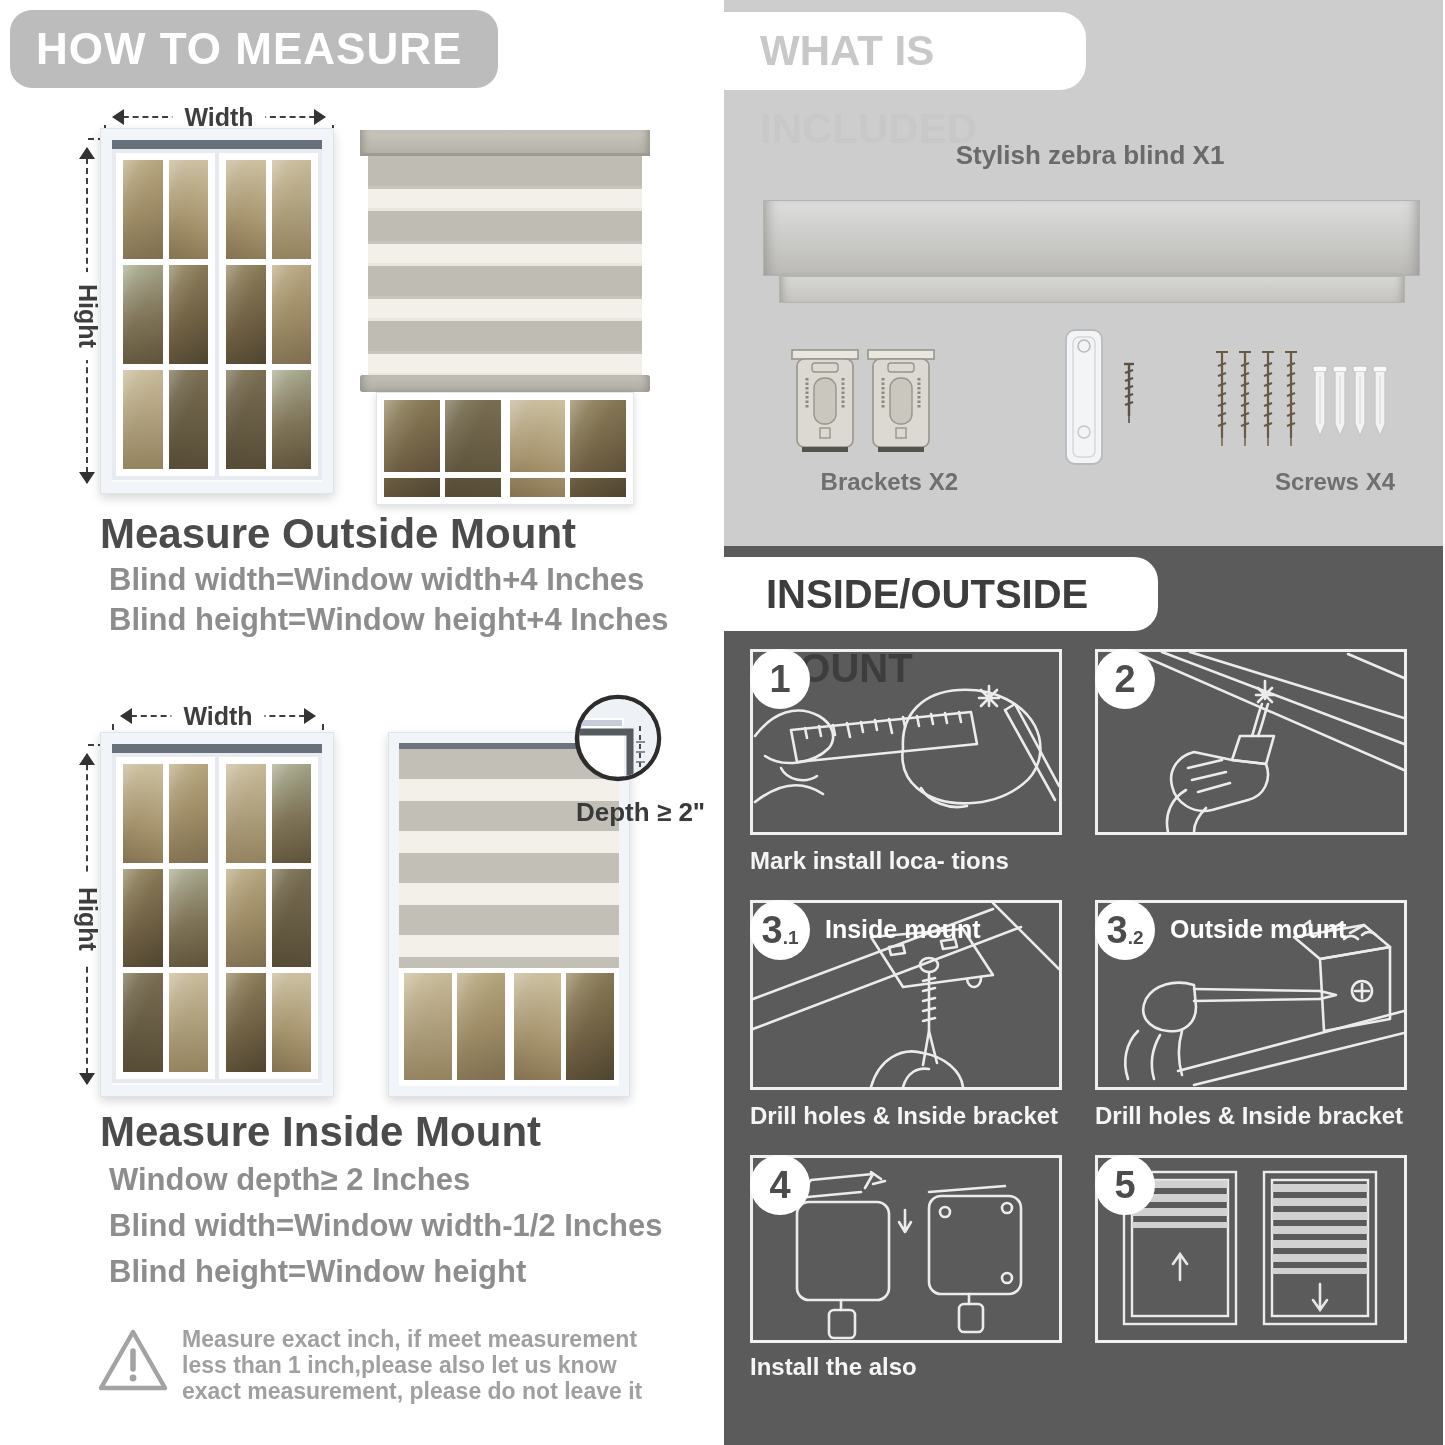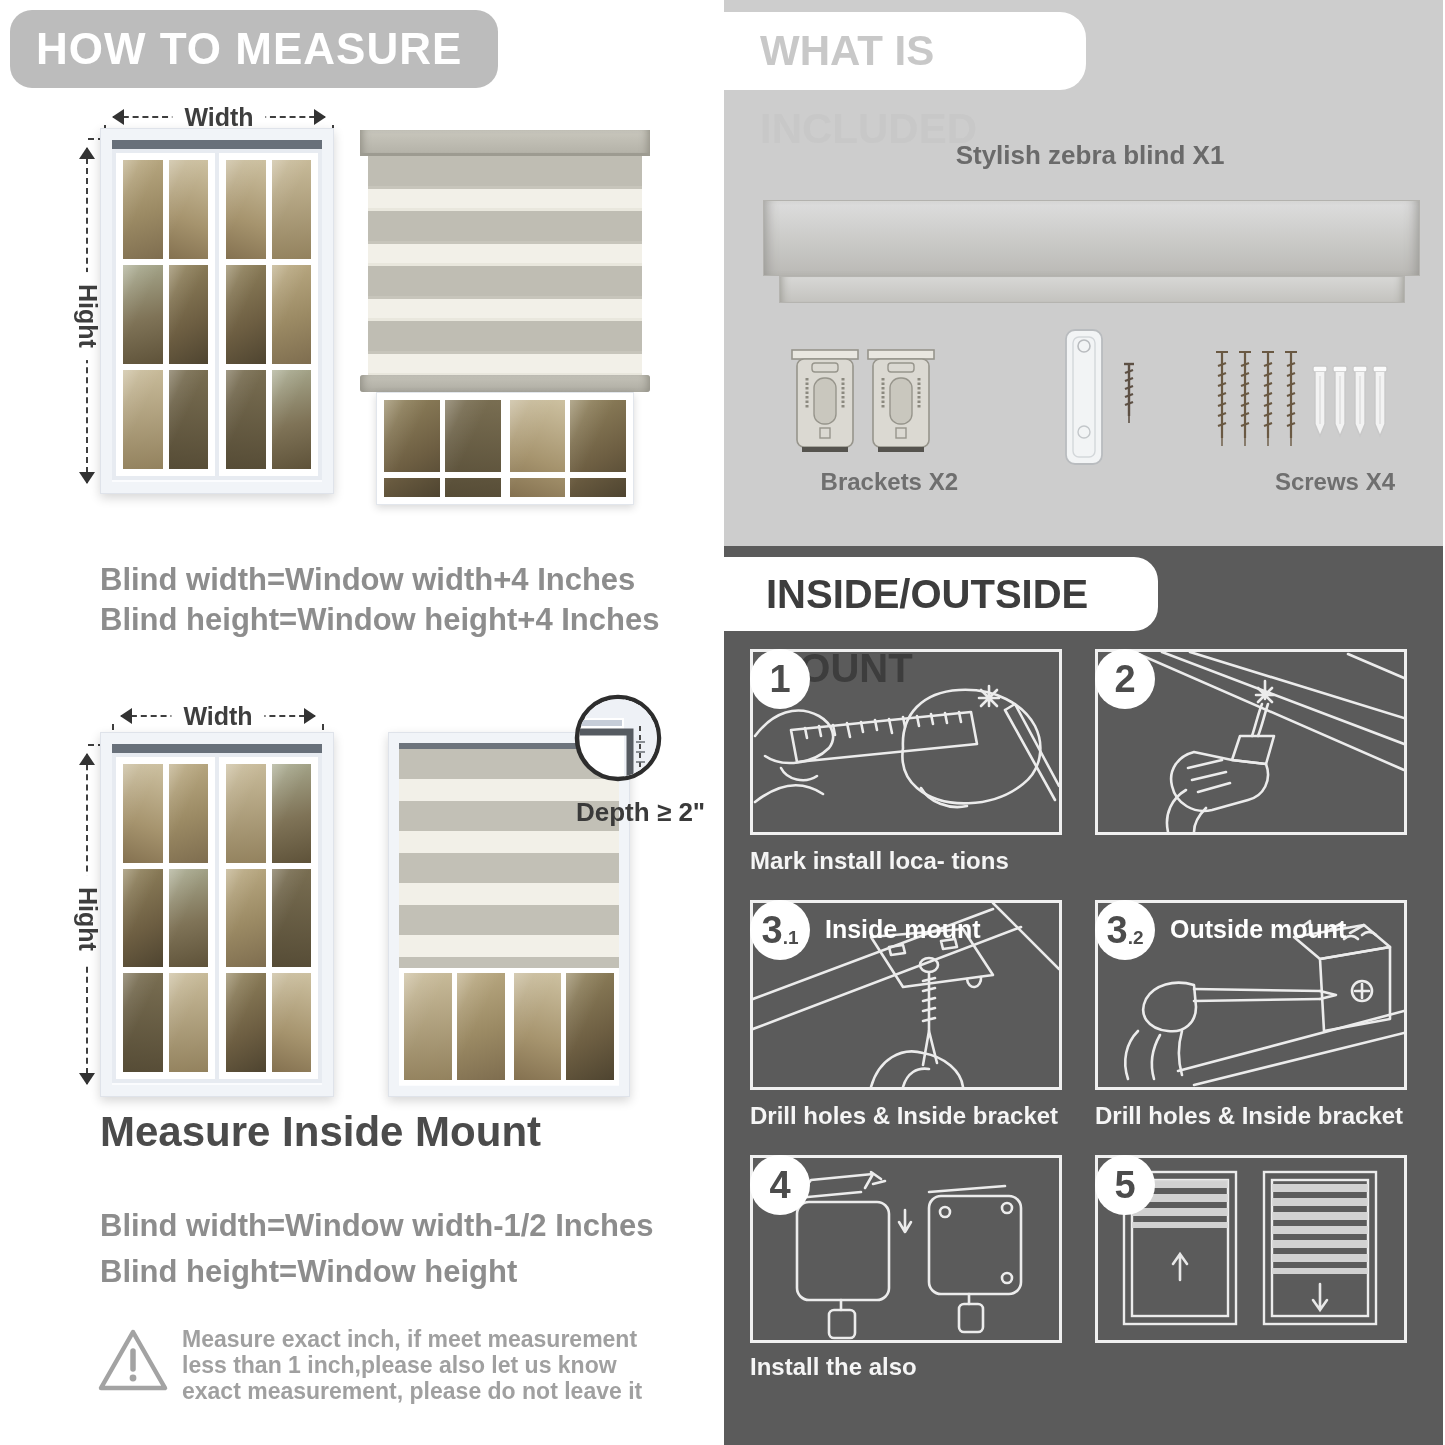--- a/index.html
+++ b/index.html
@@ -13,21 +13,21 @@
              border-radius:22px;color:#ffffff;font-size:44px;font-weight:bold;line-height:78px;
              padding-left:26px;letter-spacing:1px;box-sizing:border-box;}
   .hbox-included{position:absolute;left:724px;top:12px;width:362px;height:78px;background:#ffffff;
              border-radius:0 26px 26px 0;color:#c8c8c8;font-size:42px;font-weight:bold;line-height:78px;
              padding-left:36px;box-sizing:border-box;}
   .hbox-mount{position:absolute;left:724px;top:557px;width:434px;height:74px;background:#ffffff;
              border-radius:0 24px 24px 0;color:#3d3d3d;font-size:40px;font-weight:bold;line-height:74px;
              padding-left:42px;box-sizing:border-box;}
   
   .h2L{position:absolute;color:#4b4b4b;font-size:42px;font-weight:bold;}
-  .bodyL{position:absolute;color:#8d8d8d;font-size:31px;font-weight:bold;}
+  .bodyL{position:absolute;color:#8d8d8d;font-size:31px;font-weight:bold;margin-left:9px;}
   .warn-text{position:absolute;left:182px;top:1326px;width:470px;color:#a0a0a0;font-size:23px;
              font-weight:bold;line-height:26px;}
   
   .h-arrow{position:absolute;height:24px;}
   .h-arrow .line{position:absolute;left:9px;right:9px;top:11px;border-top:2px dashed #3e3e3e;}
   .h-arrow .head-l{position:absolute;left:0;top:4px;width:0;height:0;border:8px solid transparent;border-right:12px solid #333;}
   .h-arrow .head-r{position:absolute;right:0;top:4px;width:0;height:0;border:8px solid transparent;border-left:12px solid #333;}
   .h-arrow .lbl{position:absolute;left:50%;top:12px;transform:translate(-50%,-50%);background:#fff;
                 padding:0 12px;font-size:25px;font-weight:bold;color:#3e3e3e;}
   .h-arrow .tick-l{position:absolute;left:0;top:20px;height:36px;border-left:2px dashed #3e3e3e;}
@@ -163,20 +163,21 @@
       <div class="upn pane pd"></div>
         <div class="g5"></div>
         <div class="upn pane pf"></div>
         <div class="g9"></div>
       <div class="upn pane pb"></div>
         <div class="g5"></div>
         <div class="upn pane pd"></div>
     </div>
   </div>
 
+  <div class="h2L" style="left:100px;top:510px;">Measure Outside Mount</div>
   <div class="bodyL" style="left:100px;top:562px;">Blind width=Window width+4 Inches</div>
   <div class="bodyL" style="left:100px;top:602px;">Blind height=Window height+4 Inches</div>
 
   <div class="h-arrow" style="left:112px;top:704px;width:212px;">
     <div class="line"></div>
       <div class="head-l"></div>
       <div class="head-r"></div>
     <div class="tick-l"></div>
       <div class="tick-r"></div>
     <span class="lbl">Width</span>
@@ -241,20 +242,21 @@
         <path d="M6,38 H56 V88" stroke="#565b61" stroke-width="7" fill="none"></path>
         <path d="M6,29 H48" stroke="#c6cdd8" stroke-width="6" fill="none"></path>
         <path d="M66,32 V84" stroke="#4a4a4a" stroke-width="2" stroke-dasharray="5 4" fill="none"></path>
         <path d="M62,48 h9 M62,58 h9 M62,68 h9" stroke="#6a6f75" stroke-width="1.6"></path>
       </g>
     </svg>
   </div>
   <div class="depth-lbl">Depth ≥ 2"</div>
 
   <div class="h2L" style="left:100px;top:1108px;">Measure Inside Mount</div>
+  <div class="bodyL" style="left:100px;top:1162px;">Window depth≥ 2 Inches</div>
   <div class="bodyL" style="left:100px;top:1208px;">Blind width=Window width-1/2 Inches</div>
   <div class="bodyL" style="left:100px;top:1254px;">Blind height=Window height</div>
 
   <div class="warn-icon">
     <svg width="72" height="70" viewBox="0 0 72 70">
       <path d="M36,6 L68,62 L4,62 Z" fill="none" stroke="#a3a3a3" stroke-width="4.5" stroke-linejoin="round"></path>
       <path d="M36,25 v18" stroke="#a3a3a3" stroke-width="5.5" stroke-linecap="round"></path>
       <circle cx="36" cy="52" r="3.4" fill="#a3a3a3"></circle>
     </svg>
   </div>

